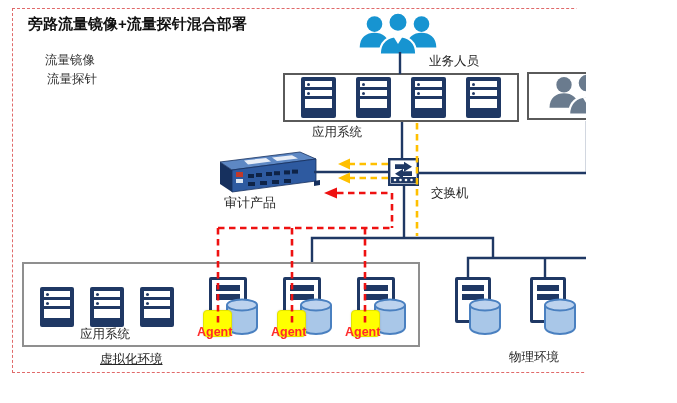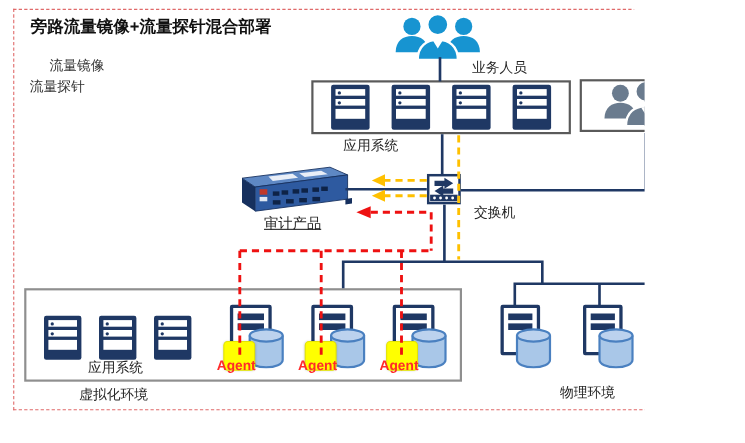--- a/index.html
+++ b/index.html
@@ -58,21 +58,21 @@
 
   <div id="diagram-title" class="abs">旁路流量镜像+流量探针混合部署</div>
 
   <div class="legend-item" style="left:34px;top:52px;">
     <svg width="62" height="14" viewBox="0 0 62 14">
       <polygon points="1,7 13,1.5 13,12.5" fill="#ffc000"></polygon>
       <line x1="13" y1="7" x2="60" y2="7" stroke="#ffc000" stroke-width="2.8" stroke-dasharray="6 4"></line>
     </svg>
     <span class="txt">流量镜像</span>
   </div>
-  <div class="legend-item" style="left:16px;top:71px;font-family:Liberation Mono, monospace;">
+  <div class="legend-item" style="left:36px;top:71px;font-family:Liberation Mono, monospace;">
     <svg width="62" height="14" viewBox="0 0 62 14">
       <polygon points="1,7 13,1.5 13,12.5" fill="#ee1111"></polygon>
       <line x1="13" y1="7" x2="60" y2="7" stroke="#ee1111" stroke-width="2.8" stroke-dasharray="6 4"></line>
     </svg>
     <span class="txt">流量探针</span>
   </div>
 
   <svg class="abs ppl-blue" style="left:356px;top:11px;" width="84" height="47" viewBox="0 0 96 54">
     <use href="#icon-people"></use>
   </svg>
@@ -123,21 +123,21 @@
         <rect x="60" y="26.2" width="6" height="4"></rect>
       <rect x="70" y="25.4" width="6" height="4"></rect>
         <rect x="78" y="24.6" width="6" height="4"></rect>
       <rect x="34" y="37" width="7" height="4"></rect>
         <rect x="46" y="36" width="7" height="4"></rect>
       <rect x="58" y="35" width="7" height="4"></rect>
         <rect x="70" y="34" width="7" height="4"></rect>
     </g>
     <polygon points="100,36 106,35 106,40 100,41" fill="#16305e"></polygon>
   </svg>
-  <div class="lbl" style="left:240px;top:194px;font-size:13px;text-decoration:underline;">审计产品</div>
+  <div class="lbl" style="left:224px;top:194px;font-size:13px;">审计产品</div>
 
   <svg class="abs" style="left:388px;top:158px;" width="31" height="28" viewBox="0 0 31 28">
     <rect x="1.2" y="1.2" width="28.6" height="25.6" fill="#fff" stroke="#1f3864" stroke-width="2.4"></rect>
     <path d="M7 7.5 h9 v-2.6 l8 5 -8 5 v-2.6 h-9 z" fill="#1f3864" transform="translate(0,-1.2)"></path>
     <path d="M24 13.5 h-9 v-2.6 l-8 5 8 5 v-2.6 h9 z" fill="#1f3864" transform="translate(0,-0.2)"></path>
     <rect x="3" y="19" width="25" height="6" fill="#1f3864"></rect>
     <g fill="#fff">
         <circle cx="7" cy="22" r="1.3"></circle>
         <circle cx="12.5" cy="22" r="1.3"></circle>
         <circle cx="18" cy="22" r="1.3"></circle>
@@ -187,21 +187,21 @@
   <div class="server-b abs" style="left:357px;top:277px;width:38px;height:53px;">
       <div class="bar"></div>
       <div class="bar"></div>
     </div>
   <svg class="abs" style="left:372px;top:297px;" width="36" height="38" viewBox="0 0 36 38">
       <use href="#icon-cylinder"></use>
     </svg>
   <div class="agent-chip" style="left:351px;top:310px;"></div>
   <div class="agent-lbl" style="left:345px;top:325px;">Agent</div>
 
-  <div class="lbl" style="left:72px;top:351px;">虚拟化环境</div>
+  <div class="lbl" style="left:100px;top:351px;text-decoration:underline;">虚拟化环境</div>
 
   <div class="server-b abs" style="left:455px;top:277px;width:36px;height:46px;">
       <div class="bar"></div>
       <div class="bar"></div>
     </div>
   <svg class="abs" style="left:467px;top:297px;" width="36" height="38" viewBox="0 0 36 38">
       <use href="#icon-cylinder"></use>
     </svg>
   <div class="server-b abs" style="left:530px;top:277px;width:36px;height:46px;">
       <div class="bar"></div>

